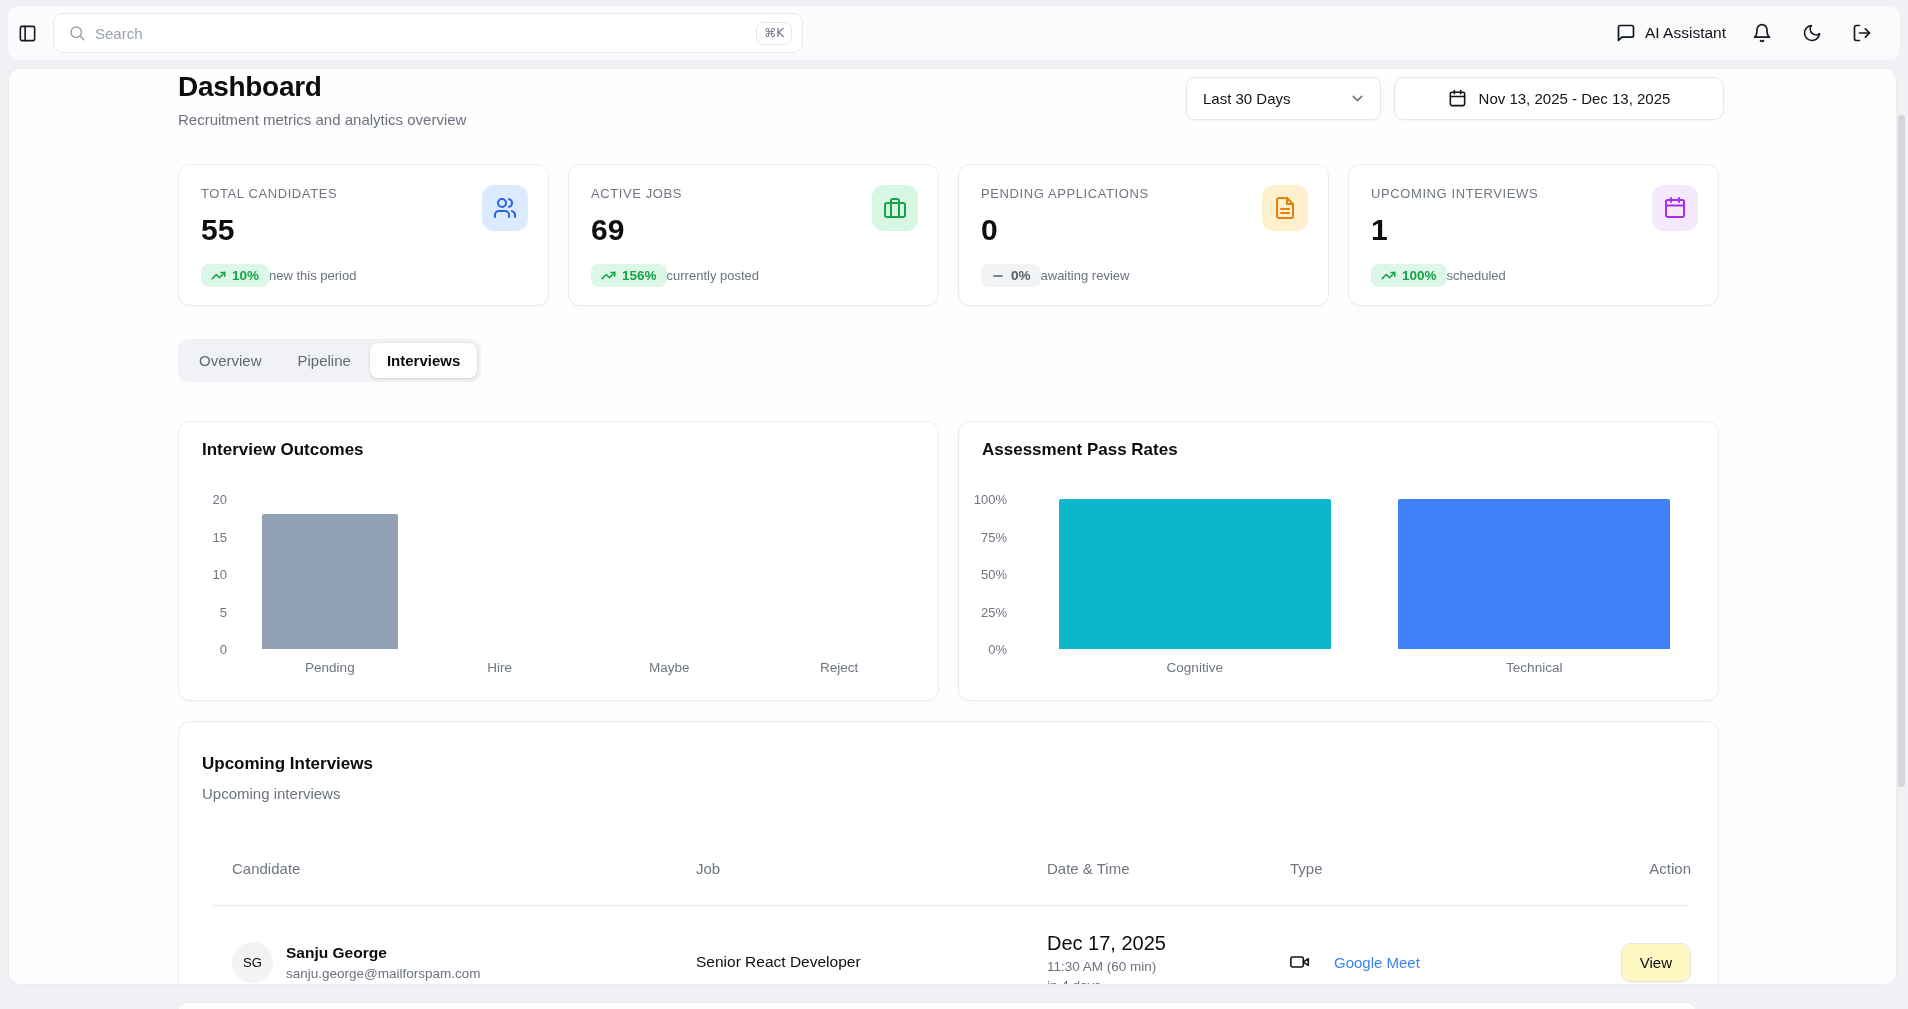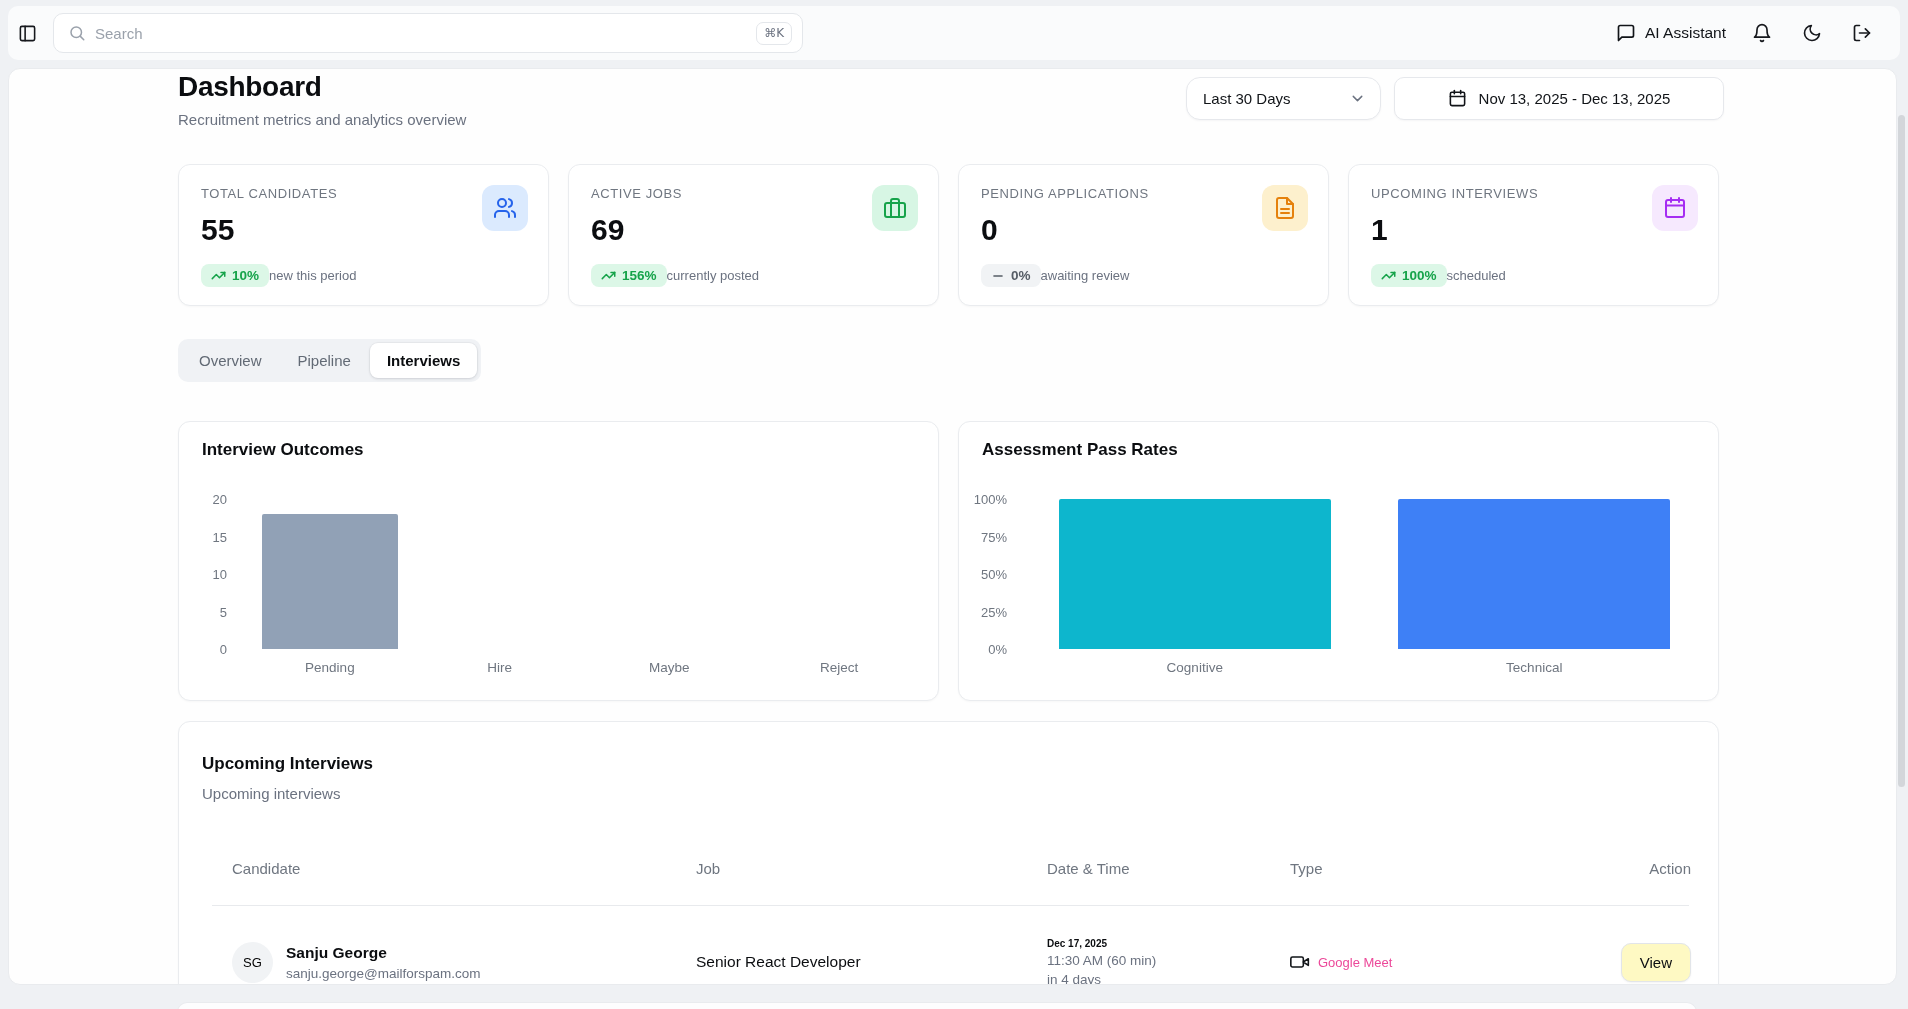--- a/index.html
+++ b/index.html
@@ -48,21 +48,21 @@
     background:#fefefe; border:1px solid #e9ebee; border-radius:12px;
     overflow:hidden;
   }
 
   .page-head { position:absolute; left:169px; top:2px; }
   .page-title { font-size:28px; font-weight:700; letter-spacing:-0.3px; color:#0b0d10; }
   .page-subtitle { margin-top:8px; font-size:15px; color:#6b7280; }
 
   .head-controls { position:absolute; top:8px; height:43px; display:flex; gap:13px; left:1177px; }
   .select-box {
-    width:195px; height:43px; background:#fff; border:1px solid #e6e8ec; border-radius:14px;
+    width:195px; height:43px; background:#fff; border:1px solid #e6e8ec; border-radius:8px;
     display:flex; align-items:center; padding:0 14px 0 16px; cursor:pointer;
     font-size:15px; font-weight:500; color:#111418;
     box-shadow:0 1px 2px rgba(16,24,40,.04);
   }
   .select-box .chev { margin-left:auto; color:#6b7280; }
   .date-btn {
     width:330px; height:43px; background:#fff; border:1px solid #e6e8ec; border-radius:10px;
     display:flex; align-items:center; justify-content:center; gap:12px; cursor:pointer;
     font-size:15px; font-weight:500; color:#111418;
     box-shadow:0 1px 2px rgba(16,24,40,.04);
@@ -120,23 +120,23 @@
   .tbl-head .th:last-child { text-align:right; }
   .tbl-divider { position:absolute; left:33px; right:29px; top:183px; height:1px; background:#e8eaed; }
   .tbl-row { position:absolute; left:0; right:0; top:184px; height:112px; padding:0 29px 0 53px;
     align-items:center; }
   .cand-cell { display:flex; align-items:center; gap:13px; }
   .avatar { width:41px; height:41px; border-radius:50%; background:#f1f3f5; color:#000000;
     display:flex; align-items:center; justify-content:center; font-size:13px; }
   .cand-name { font-size:15.5px; font-weight:600; color:#0b0d10; }
   .cand-email { margin-top:4px; font-size:13.5px; color:#6b7280; }
   .job-cell { font-size:15.5px; font-weight:500; color:#0b0d10; }
-  .dt-date { font-size:10px; font-weight:700; color:#0b0d10; }
+  .dt-date { font-size:20px; font-weight:400; color:#0b0d10; }
   .dt-sub { margin-top:4px; font-size:13.5px; color:#6b7280; }
-  .type-cell { display:flex; align-items:center; gap:8px; font-size:13px; color:#ec4899; }
+  .type-cell { display:flex; align-items:center; gap:24px; font-size:15px; color:#3b82f6; }
   .type-cell svg { color:#111418; }
   .action-cell { text-align:right; }
   .view-btn { padding:10px 18px; background:#fef9c3; border:1px solid #e2e5e9; border-radius:10px;
     font:500 15px "Liberation Sans","DejaVu Sans",sans-serif; color:#0b0d10; cursor:pointer;
     box-shadow:0 1px 2px rgba(16,24,40,.05); }
 
   
   .scrollbar-thumb { position:absolute; right:3px; top:115px; width:7px; height:672px;
     background:#d3d6da; border-radius:4px; cursor:pointer; }
   .next-card-hint { position:absolute; left:177px; top:1002px; width:1520px; height:10px;

